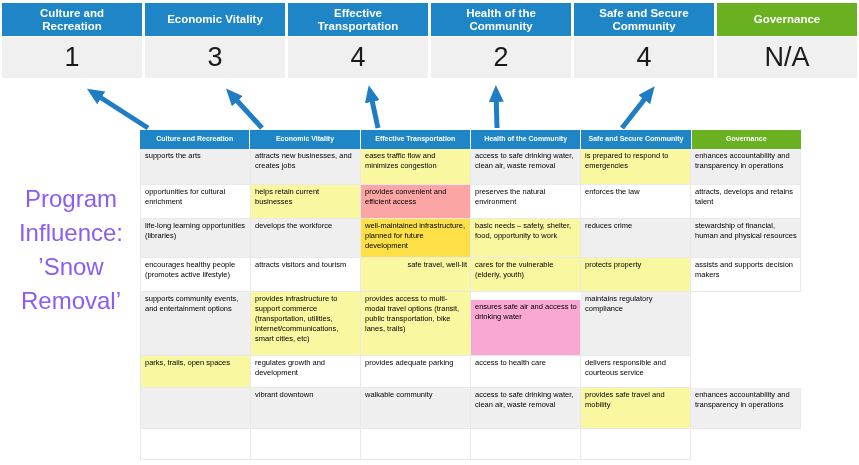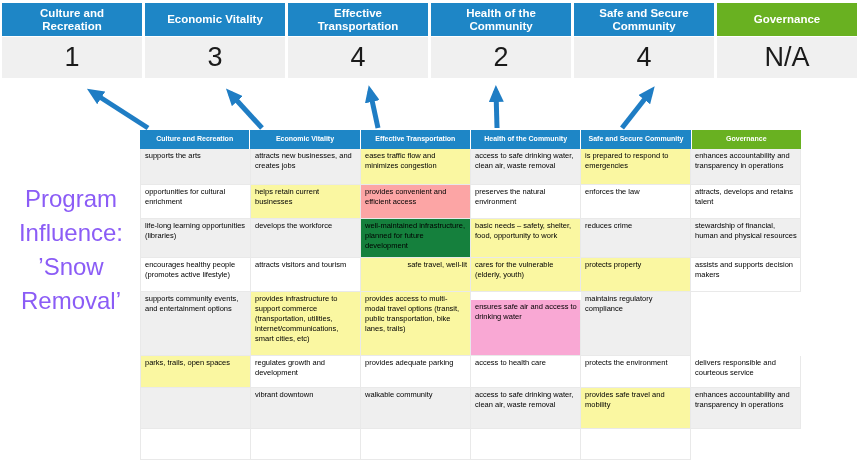--- a/index.html
+++ b/index.html
@@ -109,21 +109,21 @@
         <div class="m-cell" style="min-height: 34px;">opportunities for cultural enrichment</div>
         <div class="m-cell" style="min-height: 34px; background: rgb(250, 247, 161);">helps retain current businesses</div>
         <div class="m-cell" style="min-height: 34px; background: #fca5a5;">provides convenient and efficient access</div>
         <div class="m-cell" style="min-height: 34px;">preserves the natural environment</div>
         <div class="m-cell" style="min-height: 34px;">enforces the law</div>
         <div class="m-cell" style="min-height: 34px;">attracts, develops and retains talent</div>
       </div>
       <div class="m-row">
         <div class="m-cell" style="min-height: 39px; background: rgb(239, 239, 239);">life-long learning opportunities (libraries)</div>
         <div class="m-cell" style="min-height: 39px; background: rgb(239, 239, 239);">develops the workforce</div>
-        <div class="m-cell" style="min-height: 39px; background: #15803d;">well-maintained infrastructure, planned for future development</div>
+        <div class="m-cell" style="min-height: 39px; background: #fde047;">well-maintained infrastructure, planned for future development</div>
         <div class="m-cell" style="min-height: 39px; background: rgb(250, 247, 161);">basic needs – safety, shelter, food, opportunity to work</div>
         <div class="m-cell" style="min-height: 39px; background: rgb(239, 239, 239);">reduces crime</div>
         <div class="m-cell" style="min-height: 39px; background: rgb(239, 239, 239);">stewardship of financial, human and physical resources</div>
       </div>
       <div class="m-row">
         <div class="m-cell" style="min-height: 34px;">encourages healthy people (promotes active lifestyle)</div>
         <div class="m-cell" style="min-height: 34px;">attracts visitors and tourism</div>
         <div class="m-cell" style="min-height: 34px; background: rgb(250, 247, 161); text-align: right;">safe travel, well-lit</div>
         <div class="m-cell" style="min-height: 34px; background: rgb(250, 247, 161);">cares for the vulnerable (elderly, youth)</div>
         <div class="m-cell" style="min-height: 34px; background: rgb(250, 247, 161);">protects property</div>
@@ -134,21 +134,20 @@
         <div class="m-cell" style="min-height: 56px; background: rgb(250, 247, 161);">provides infrastructure to support commerce (transportation, utilities, internet/communications, smart cities, etc)</div>
         <div class="m-cell" style="min-height: 56px; background: rgb(250, 247, 161);">provides access to multi-modal travel options (transit, public transportation, bike lanes, trails)</div>
         <div class="m-cell" style="min-height: 56px; background: #f9a8d4; margin-top: 8px;">ensures safe air and access to drinking water</div>
         <div class="m-cell" style="min-height: 56px; background: rgb(239, 239, 239);">maintains regulatory compliance</div>
       </div>
       <div class="m-row">
         <div class="m-cell" style="min-height: 32px; background: rgb(250, 247, 161);">parks, trails, open spaces</div>
         <div class="m-cell" style="min-height: 32px;">regulates growth and development</div>
         <div class="m-cell" style="min-height: 32px;">provides adequate parking</div>
         <div class="m-cell" style="min-height: 32px;">access to health care</div>
-        <div class="m-cell" style="min-height: 32px;">protects the environment</div>
         <div class="m-cell" style="min-height: 32px;">delivers responsible and courteous service</div>
       </div>
       <div class="m-row">
         <div class="m-cell" style="min-height: 41px; background: rgb(239, 239, 239);"></div>
         <div class="m-cell" style="min-height: 41px; background: rgb(239, 239, 239);">vibrant downtown</div>
         <div class="m-cell" style="min-height: 41px; background: rgb(239, 239, 239);">walkable community</div>
         <div class="m-cell" style="min-height: 41px; background: rgb(239, 239, 239);">access to safe drinking water, clean air, waste removal</div>
         <div class="m-cell" style="min-height: 41px; background: rgb(250, 247, 161);">provides safe travel and mobility</div>
         <div class="m-cell" style="min-height: 41px; background: rgb(239, 239, 239);">enhances accountability and transparency in operations</div>
       </div>

